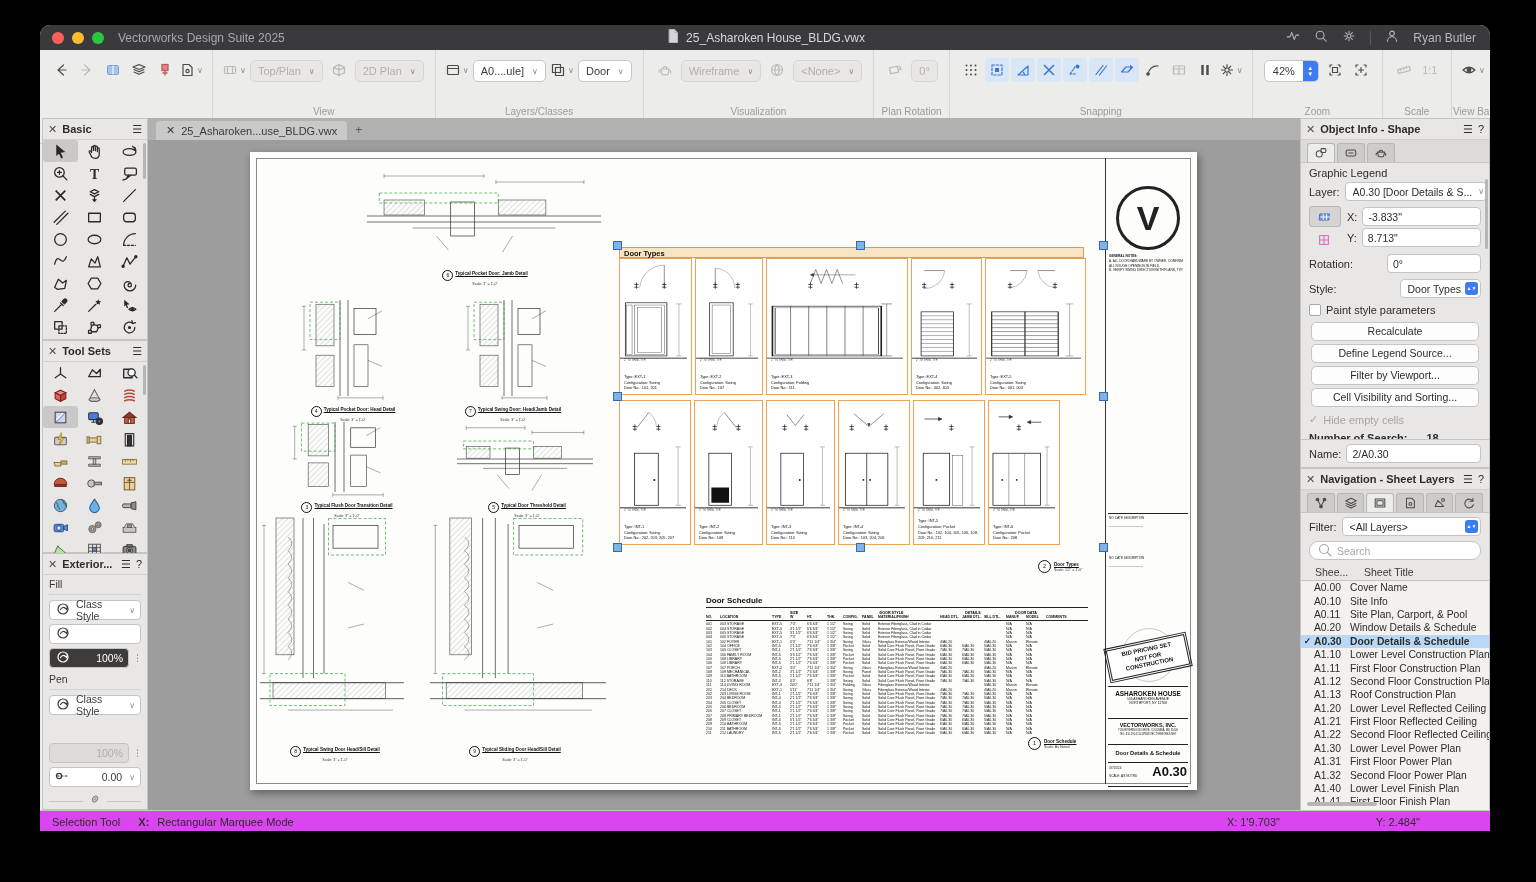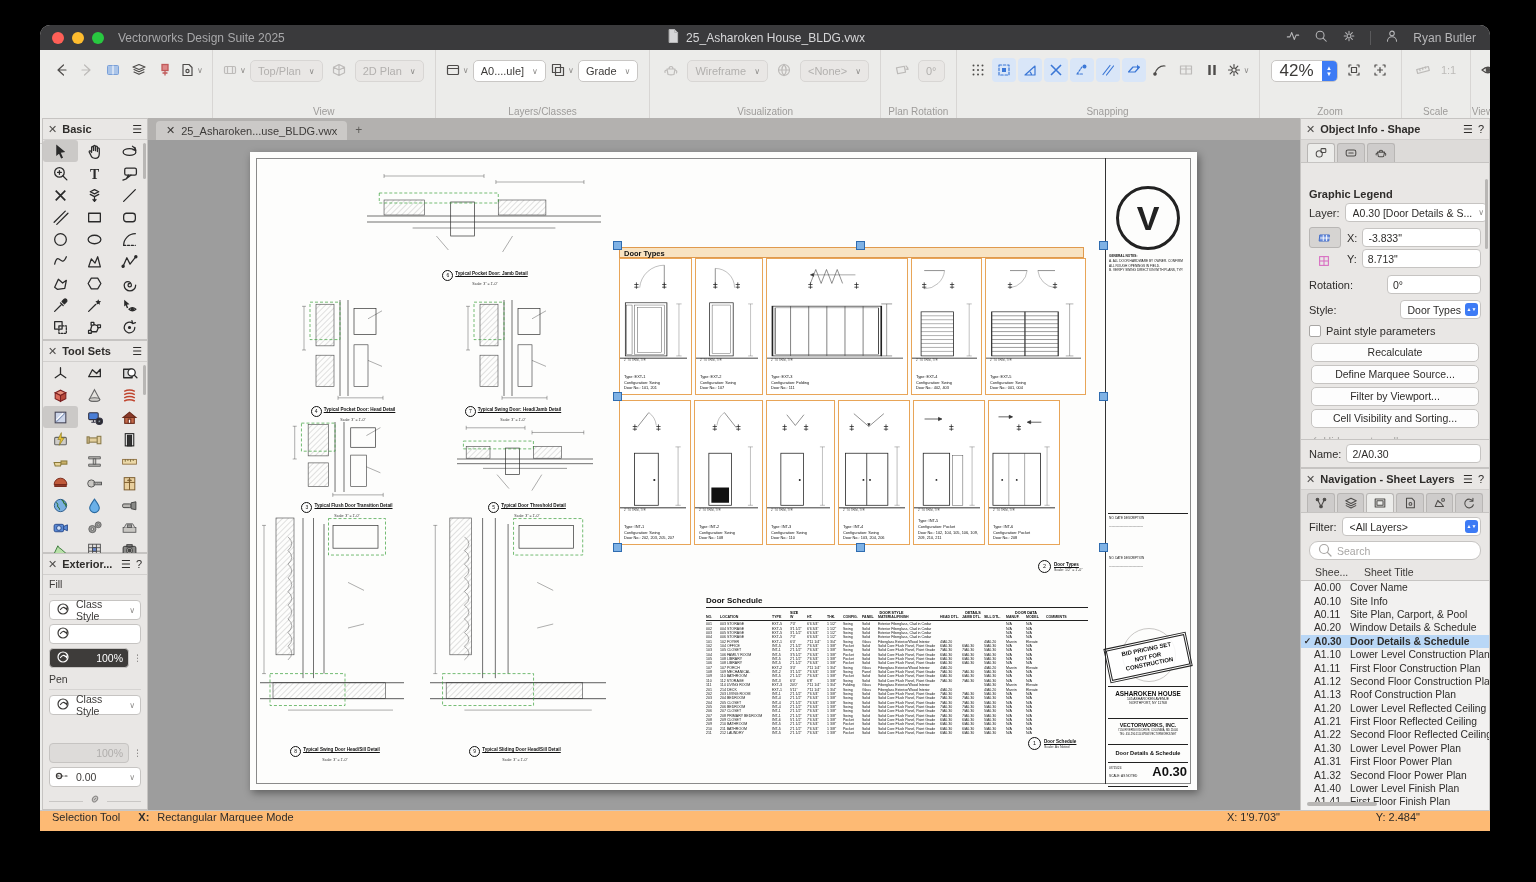--- a/index.html
+++ b/index.html
@@ -24,21 +24,21 @@
   .tbtn{display:flex;align-items:center;justify-content:center;min-width:24px;height:24px;margin:2px 1px;color:#4e4c4a;border-radius:4px;}
   .tbtn svg{width:16px;height:16px}
   .tbtn.dis{color:#bdbbb9}
   .tbtn.on{background:#d9e6f8;color:#3b77d6}
   .tbtn.blue{color:#5b8dd6}
   .caret{font-size:8px;color:#8e8c8a;margin-left:2px}
   .dd{display:flex;align-items:center;height:20px;margin:4px 3px;padding:0 7px;background:#fff;border:1px solid #c9c7c5;
      border-radius:5px;font-size:11px;color:#3c3a38;gap:6px;white-space:nowrap;}
   .dd.dis{background:#e9e7e5;color:#b2b0ae;border-color:#d8d6d4}
   .zoombox{display:flex;align-items:center;margin:4px 3px;height:20px;background:#fff;border:1px solid #c9c7c5;border-radius:5px;overflow:hidden}
-  .zoombox .zv{padding:0 8px;font-size:17px;color:#3c3a38}
+  .zoombox .zv{padding:0 8px;font-size:11px;color:#3c3a38}
   .stepper{width:15px;height:20px;background:#3d7bf5;color:#fff;display:flex;flex-direction:column;align-items:center;justify-content:center;font-size:6px;line-height:6px;}
   
   .modebar{position:absolute;left:0;top:95px;width:100%;height:23px;background:#efeeec;border-bottom:1px solid #cfcdcb;display:flex;align-items:center;padding-left:10px;gap:2px;}
   .mbtn{display:flex;align-items:center;justify-content:center;min-width:24px;height:19px;border-radius:4px;color:#4e4c4a;font-size:11px;}
   .mbtn svg{width:15px;height:15px}
   .mbtn.dis{color:#bdbbb9}
   .mbtn.sel{background:#cfcdcb}
   .mbtn.bluefill{background:#4a86e8;color:#fff;}
   .mpill{display:flex;align-items:center;gap:5px;padding:0 8px;height:19px;border-radius:4px;background:#e4e2e0;color:#b2b0ae;font-size:11px;}
   .msep{width:1px;height:16px;background:#d4d2d0;margin:0 5px;}
@@ -120,22 +120,22 @@
   
   .tblock{position:absolute;left:856px;top:6px;width:84px;height:626px;font-size:3.5px;color:#111;}
   .tb-sec{position:absolute;left:3px;right:3px;text-align:center;}
   .vlogo{position:absolute;left:50%;transform:translateX(-50%);top:28px;width:58px;height:58px;border:3.5px solid #222;border-radius:50%;
      display:flex;align-items:center;justify-content:center;font-weight:bold;font-size:34px;color:#222;font-family:"Liberation Sans",sans-serif;}
   .stamp{position:absolute;left:2px;top:484px;width:76px;transform:rotate(-12deg);border:1.6px solid #222;outline:0.7px solid #222;outline-offset:1.5px;
      text-align:center;font-weight:bold;font-size:6px;line-height:1.25;padding:3px 1px;background:rgba(255,255,255,.85);}
   .seal{position:absolute;left:16px;top:470px;width:52px;height:52px;border:1px solid #c9c7c5;border-radius:50%;}
   .tbline{position:absolute;left:2px;right:2px;height:1px;background:#222;}
   
-  .statusbar{position:absolute;left:0;top:785px;width:100%;height:21px;background:#fdba74;border-top:1px solid #c9c7c5;
-     display:flex;align-items:flex-start;font-size:11px;color:#2e2c2a;}
+  .statusbar{position:absolute;left:0;top:785px;width:100%;height:21px;background:#d946ef;border-top:1px solid #c9c7c5;
+     display:flex;align-items:center;font-size:11px;color:#2e2c2a;}
   .statusbar .lbl{margin-left:12px;}
   .statusbar .mode{margin-left:18px;}
   .statusbar .coord{position:absolute;font-size:11px;}
   .scrollnub{position:absolute;background:#b8b6b4;border-radius:3px;}
 </style>
 </head>
 <body>
 
 <div id="screen">
 <div id="win">
@@ -276,21 +276,21 @@
       <span class="tbtn">
             <svg viewBox="0 0 16 16" width="16" height="16">
               <g stroke="currentColor" stroke-width="1.2" fill="none" stroke-linecap="round" stroke-linejoin="round">
                 <rect x="2.5" y="2.5" width="8" height="8"></rect>
                 <rect x="5.5" y="5.5" width="8" height="8"></rect>
               </g>
             </svg>
             <span class="caret">∨</span>
           </span>
       <span class="dd">
-            <span>Grade</span>
+            <span>Door</span>
             <span class="caret">∨</span>
           </span>
       <div class="glabel">Layers/Classes</div>
     </div>
     <div class="tgroup">
       <span class="tbtn dis">
             <svg viewBox="0 0 16 16" width="16" height="16">
               <g stroke="currentColor" stroke-width="1.2" fill="none" stroke-linecap="round" stroke-linejoin="round">
                 <path d="M4 7 h8 l-1 5.5 a6 2 0 0 1-6 0 Z M4 8 Q1.5 8 2 10.5 M12 8 q2.5 .5 1.5 3 M6 7 q0-2.5 2-2.5 t2 2.5"></path>
               </g>
@@ -1161,21 +1161,21 @@
       <span class="dots3">⋮</span>
     </div>
     <div class="attr-row">
       <span class="awell">
         <span class="ic"><svg viewBox="0 0 16 16" width="16" height="16">
                 <g stroke="currentColor" stroke-width="1.2" fill="none" stroke-linecap="round" stroke-linejoin="round">
                   <path d="M2 8 h2 M6 8 h2 M10 8 h2" stroke-dasharray="2 1.4"></path>
                   <circle cx="4" cy="8" r="2.6"></circle>
                 </g>
               </svg></span>
-        <span style="flex:1;">0.00</span>
+        <span style="flex:1;text-align:right">0.00</span>
             <span class="caret">∨</span>
       </span>
     </div>
     <div class="attr-row" style="justify-content:center;color:#8e8c8a">
       <span style="flex:1;height:1px;background:#c9c7c5"></span>
       <span class="ic"><svg viewBox="0 0 16 16" width="16" height="16">
               <g stroke="currentColor" stroke-width="1.2" fill="none" stroke-linecap="round" stroke-linejoin="round">
                 <path d="M7 9 L9 7 M5.5 7.5 L7.5 5.5 a2 2 0 0 1 2.8 2.8 M10.5 8.5 L8.5 10.5 a2 2 0 0 1-2.8-2.8"></path>
               </g>
             </svg></span>
@@ -2109,21 +2109,21 @@
             </svg>
           </span>
       <span class="ptab">
             <svg viewBox="0 0 16 16" width="16" height="16">
               <g stroke="currentColor" stroke-width="1.2" fill="none" stroke-linecap="round" stroke-linejoin="round">
                 <path d="M4 7 h8 l-1 5 a5.5 2 0 0 1-6 0 Z M4 8 q-2 0-1.5 2.2 M12 8 q2 .5 1.2 2.5 M6 7 q0-2.2 2-2.2 t2 2.2"></path>
               </g>
             </svg>
           </span>
     </div>
-    <div style="padding:4px 8px 0;font-weight:bold;margin-top:21px;">Graphic Legend</div>
+    <div style="padding:4px 8px 0;font-weight:normal;">Graphic Legend</div>
     <div class="oirow">
       <span>Layer:</span>
       <span class="bluesel" style="flex:1">
         <span style="flex:1;overflow:hidden;white-space:nowrap">A0.30 [Door Details &amp; S...</span>
             <span class="caret">∨</span>
       </span>
     </div>
     <div style="display:flex;padding:2px 8px;gap:6px;">
       <div style="display:flex;flex-direction:column;gap:3px;">
         <span class="ptab act" style="width:30px;height:19px;border-radius:3px;border:1px solid #b8b6b4;background:#d6d4d2">
@@ -2169,21 +2169,21 @@
       <span class="bluesel" style="margin-left:auto">
         <span>Door Types</span>
         <span class="stepper" style="height:13px;width:13px;border-radius:3px;font-size:5px;line-height:5px">▲▼</span>
       </span>
     </div>
     <div class="oirow">
       <span class="cb"></span>
       <span>Paint style parameters</span>
     </div>
     <a class="oibtn">Recalculate</a>
-    <a class="oibtn">Define Marquee Source...</a>
+    <a class="oibtn">Define Legend Source...</a>
     <a class="oibtn">Filter by Viewport...</a>
     <a class="oibtn">Cell Visibility and Sorting...</a>
     <div class="oirow" style="color:#a8a6a4">
       <span>✓</span>
       <span>Hide empty cells</span>
     </div>
     <div class="oirow" style="font-weight:bold">
       <span>Number of Search:</span>
       <span style="margin-left:14px">18</span>
     </div>

